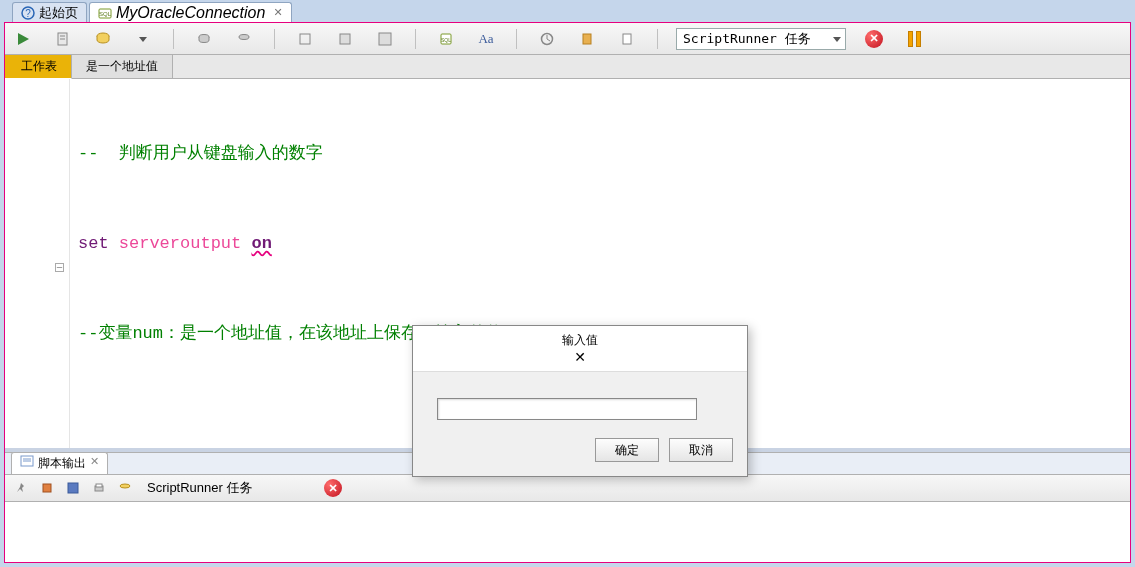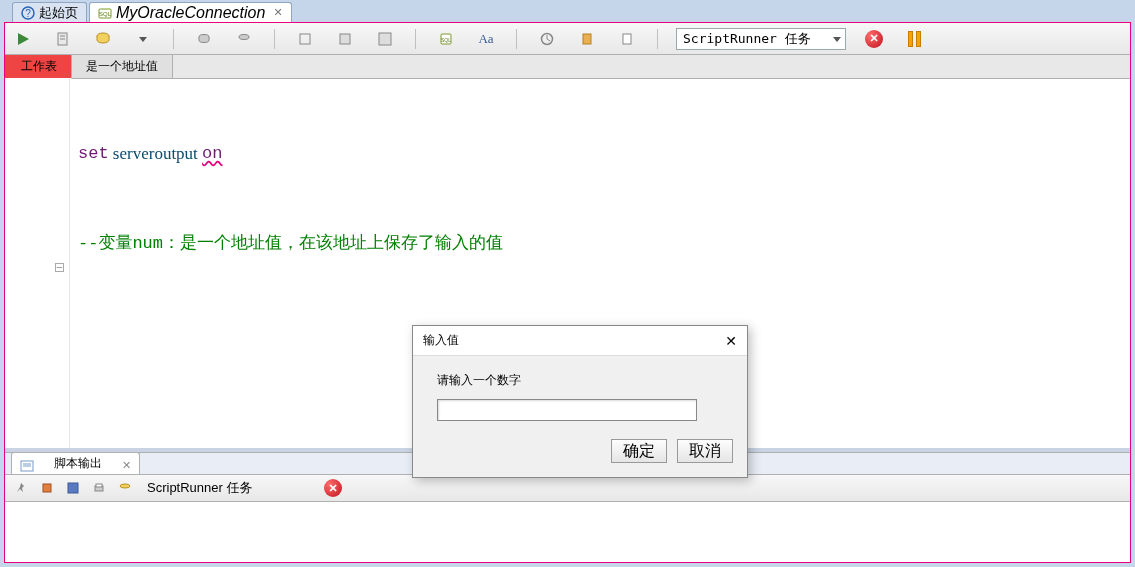--- a/index.html
+++ b/index.html
@@ -108,21 +108,21 @@
       background: #e8e8e8;
       border-bottom: 1px solid #b0b0b0;
     }
     .sub-tab {
       padding: 3px 14px;
       border-right: 1px solid #b0b0b0;
       background: #e0e0e0;
       font-size: 12px;
     }
     .sub-tab.active {
-      background: #ef4444;
+      background: #eab308;
       border-bottom: 1px solid #fff;
       margin-bottom: -1px;
       padding-left: 16px;
     }
 
     
     .editor-pane {
       flex: 1;
       display:flex;
       position: relative;
@@ -152,45 +152,46 @@
       font-size: 17px;
       line-height: 30px;
       background:#fff;
       padding-left: 8px;
       white-space: pre;
       position:relative;
     }
     .code .line { height:30px; display:flex; align-items:center; }
     .cm-comment { color: #008000; }
     .cm-keyword { color: #701a75; }
-    .cm-ident { color: #0c4a6e; font-family: Liberation Serif, serif; }
+    .cm-ident { color: #ec4899; }
     .wavy {
       text-decoration: underline wavy #e6007e;
       text-underline-offset: 2px;
+      font-weight: bold;
     }
 
     
     .splitter {
       height:4px;
       background:#c9d3e3;
     }
 
     
     .output-tabs {
       height:22px;
       background:#e9eef6;
       display:flex;
       align-items:flex-end;
       padding-left:6px;
       border-top:1px solid #b0b0b0;
     }
     .output-tab {
       display:flex;
-      align-items:flex-end;
-      gap:20px;
+      align-items:flex-start;
+      gap:4px;
       padding:2px 8px;
       background:#fff;
       border:1px solid #b0b0b0;
       border-bottom:none;
       border-radius:3px 3px 0 0;
       font-size:12px;
     }
 
     
     .output-toolbar {
@@ -219,20 +220,21 @@
       z-index: 100;
     }
     .dialog-title {
       display:flex;
       justify-content: space-between;
       align-items:center;
       padding: 6px 10px;
       background:#fff;
       border-bottom:1px solid #ddd;
       font-size:12px;
+      flex-direction:column;
     }
     .dialog-close { font-size:14px; }
     .dialog-body {
       padding: 16px 24px 8px;
       font-size:12px;
     }
     .dialog-body input {
       width: 260px;
       height: 22px;
       border:1px solid #888;
@@ -240,25 +242,25 @@
       padding: 0 4px;
       box-shadow: inset 1px 1px 2px rgba(0,0,0,0.15);
     }
     .dialog-buttons {
       display:flex;
       justify-content:flex-end;
       gap:10px;
       padding: 10px 14px 14px;
     }
     .dialog-buttons button {
-      width: 56px;
+      width: 64px;
       height: 24px;
       background: linear-gradient(#fdfdfd,#e5e5e5);
       border:1px solid #999;
-      font-size:16px;
+      font-size:12px;
     }
 
     svg { display:block; }
   </style>
 </head>
 <body>
 
 <div class="top-tabs">
   <div class="top-tab">
     <span class="tab-icon">
@@ -380,20 +382,21 @@
   <div class="sub-tabs">
     <div class="sub-tab active">工作表</div>
     <div class="sub-tab">是一个地址值</div>
   </div>
 
   <div class="editor-pane">
     <div class="gutter">
       <div class="fold-mark" style="top:184px">−</div>
     </div>
     <div class="code">
+      <div class="line"><span class="cm-comment"><span>--  </span><span>判断用户从键盘输入的数字</span></span></div>
       <div class="line"><span class="cm-keyword">set</span><span class="cm-ident"> serveroutput </span><span class="cm-keyword wavy">on</span></div>
       <div class="line"><span class="cm-comment">--变量num：是一个地址值，在该地址上保存了输入的值</span></div>
       
       
       
       
       
       
     </div>
   </div>
@@ -453,20 +456,19 @@
   <div class="output-body"></div>
 
 </div>
 
 <div class="dialog">
   <div class="dialog-title">
     <span>输入值</span>
     <span class="dialog-close">✕</span>
   </div>
   <div class="dialog-body">
-    <div>请输入一个数字</div>
     <input type="text" style="">
   </div>
   <div class="dialog-buttons">
     <button>确定</button>
     <button>取消</button>
   </div>
 </div>
 
 </body></html>

